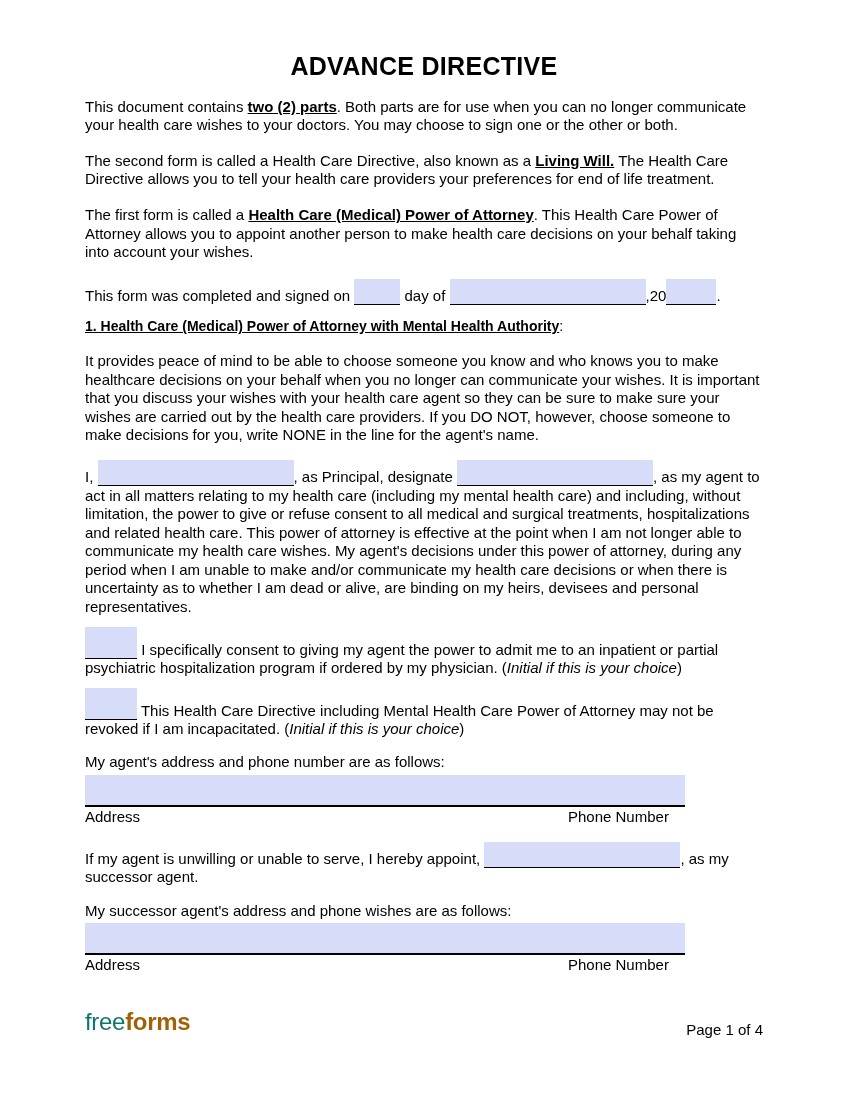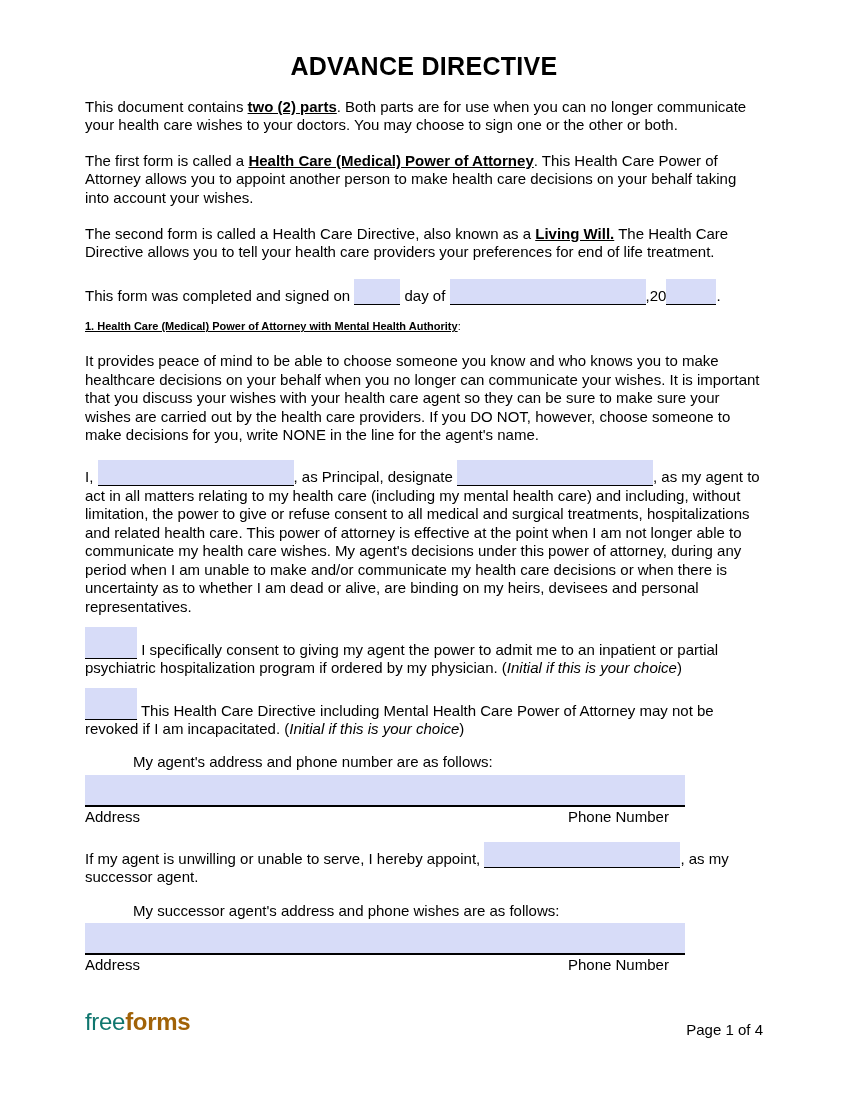--- a/index.html
+++ b/index.html
@@ -4,60 +4,60 @@
 <style>
   html,body{margin:0;padding:0;background:#ffffff;}
   .page{
     width:827px;height:1098px;position:relative;background:#ffffff;overflow:hidden;
     font-family:"Liberation Sans","DejaVu Sans",sans-serif;
     font-size:15px;line-height:18.6px;color:#000;
   }
   .content{position:absolute;left:85px;top:57px;width:678px;}
   .title{font-size:25px;font-weight:bold;text-align:center;margin:0 0 22px 0;letter-spacing:0.3px;}
   .para{margin:0 0 17px 0;}
-  .heading{font-size:11px;margin:0 0 16px 0;}
+  .heading{font-size:14px;margin:0 0 16px 0;}
   .b{font-weight:bold;text-decoration:underline;}
   .i{font-style:italic;}
   
   .fld{display:inline-block;background:#d7dcf8;border-bottom:1.5px solid #000;height:25px;vertical-align:-4px;}
   .fld-day{width:46px;}
   .fld-month{width:196px;}
   .fld-year{width:50px;}
   .fld-principal-name{width:196px;}
   .fld-agent-name{width:196px;}
   .fld-successor-name{width:196px;}
   .fld-initial-consent,.fld-initial-revoke{width:52px;height:31px;}
   .signed{margin-bottom:12px;}
   .p-first{margin-bottom:15px;}
   .designation{margin-bottom:10px;}
   .consent{margin-bottom:10px;}
   .consent-last{margin-bottom:14px;}
-  .intro-line{margin-bottom:3px;margin-left:48px;}
+  .intro-line{margin-bottom:3px;}
   
   .addr-field{width:600px;height:30px;background:#d7dcf8;border-bottom:2px solid #000;}
   .labels-row{position:relative;height:19px;margin:1px 0 15px 0;}
   .phone-label{position:absolute;left:455px;top:0;margin-left:28px;}
   
   .footer{position:absolute;left:85px;top:1008px;width:678px;display:flex;justify-content:space-between;align-items:flex-start;}
   .logo{font-size:24px;letter-spacing:-0.3px;line-height:28px;}
   .logo-free{color:#0f766e;}
   .logo-forms{color:#a16207;font-weight:bold;}
   .page-number{margin-top:13px;font-size:15px;}
 </style>
 </head>
 <body>
 
 <div class="page">
   <div class="content">
 
     <h1 class="title">ADVANCE DIRECTIVE</h1>
 
     <p class="para"><span>This document contains </span><span class="b">two (2) parts</span><span>. Both parts are for use when you can no longer communicate your health care wishes to your doctors. You may choose to sign one or the other or both.</span></p>
+    <p class="para"><span>The second form is called a Health Care Directive, also known as a </span><span class="b">Living Will.</span><span> The Health Care Directive allows you to tell your health care providers your preferences for end of life treatment.</span></p>
     <p class="para"><span>The first form is called a </span><span class="b">Health Care (Medical) Power of Attorney</span><span>. This Health Care Power of Attorney allows you to appoint another person to make health care decisions on your behalf taking into account your wishes.</span></p>
-    <p class="para"><span>The second form is called a Health Care Directive, also known as a </span><span class="b">Living Will.</span><span> The Health Care Directive allows you to tell your health care providers your preferences for end of life treatment.</span></p>
 
     <p class="para signed"><span>This form was completed and signed on </span><span class="fld fld-day"></span><span> day of </span><span class="fld fld-month"></span><span>,20</span><span class="fld fld-year"></span><span>.</span></p>
 
     <p class="heading"><span class="b">1. Health Care (Medical) Power of Attorney with Mental Health Authority</span><span>:</span></p>
 
     <p class="para p-first"><span>It provides peace of mind to be able to choose someone you know and who knows you to make healthcare decisions on your behalf when you no longer can communicate your wishes. It is important that you discuss your wishes with your health care agent so they can be sure to make sure your wishes are carried out by the health care providers. If you DO NOT, however, choose someone to make decisions for you, write NONE in the line for the agent's name.</span></p>
 
     <p class="para designation"><span>I, </span><span class="fld fld-principal-name"></span><span>, as Principal, designate </span><span class="fld fld-agent-name"></span><span>, as my agent to act in all matters relating to my health care (including my mental health care) and including, without limitation, the power to give or refuse consent to all medical and surgical treatments, hospitalizations and related health care. This power of attorney is effective at the point when I am not longer able to communicate my health care wishes.  My agent's decisions under this power of attorney, during any period when I am unable to make and/or communicate my health care decisions or when there is uncertainty as to whether I am dead or alive, are binding on my heirs, devisees and personal representatives.</span></p>
 
     <p class="para consent"><span class="fld fld-initial-consent"></span><span> I specifically consent to giving my agent the power to admit me to an inpatient or partial psychiatric hospitalization program if ordered by my physician. (</span><span class="i">Initial if this is your choice</span><span>)</span></p>

